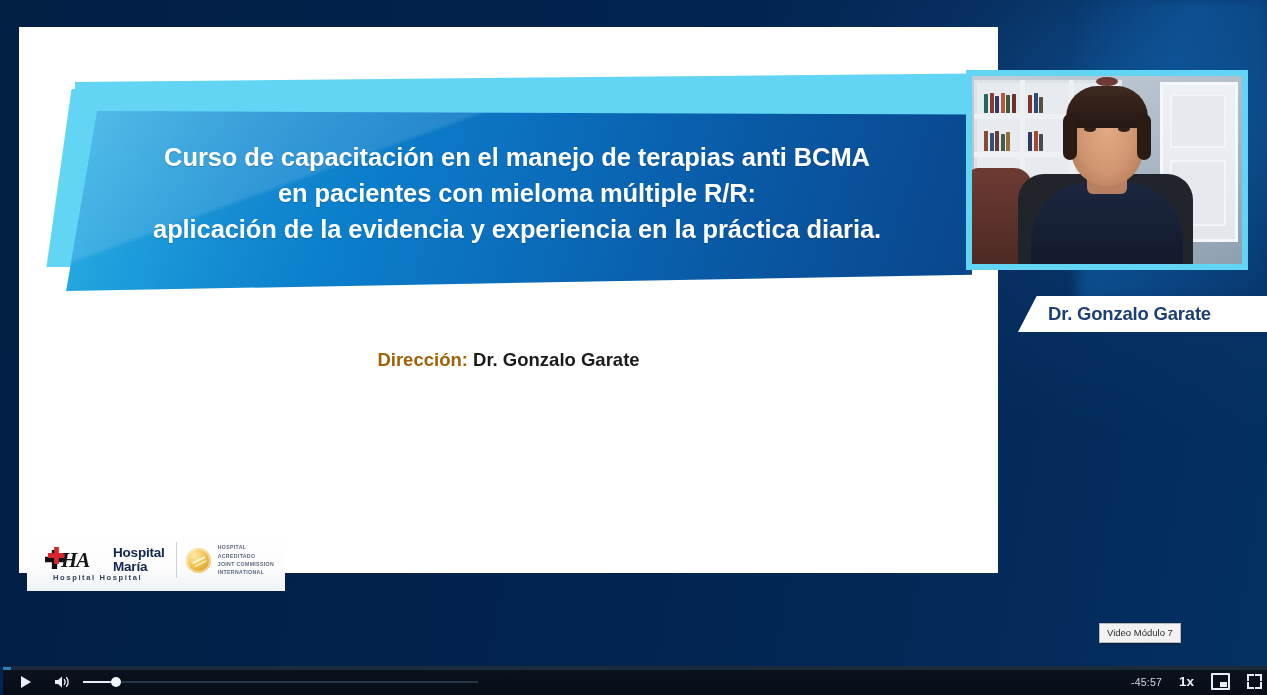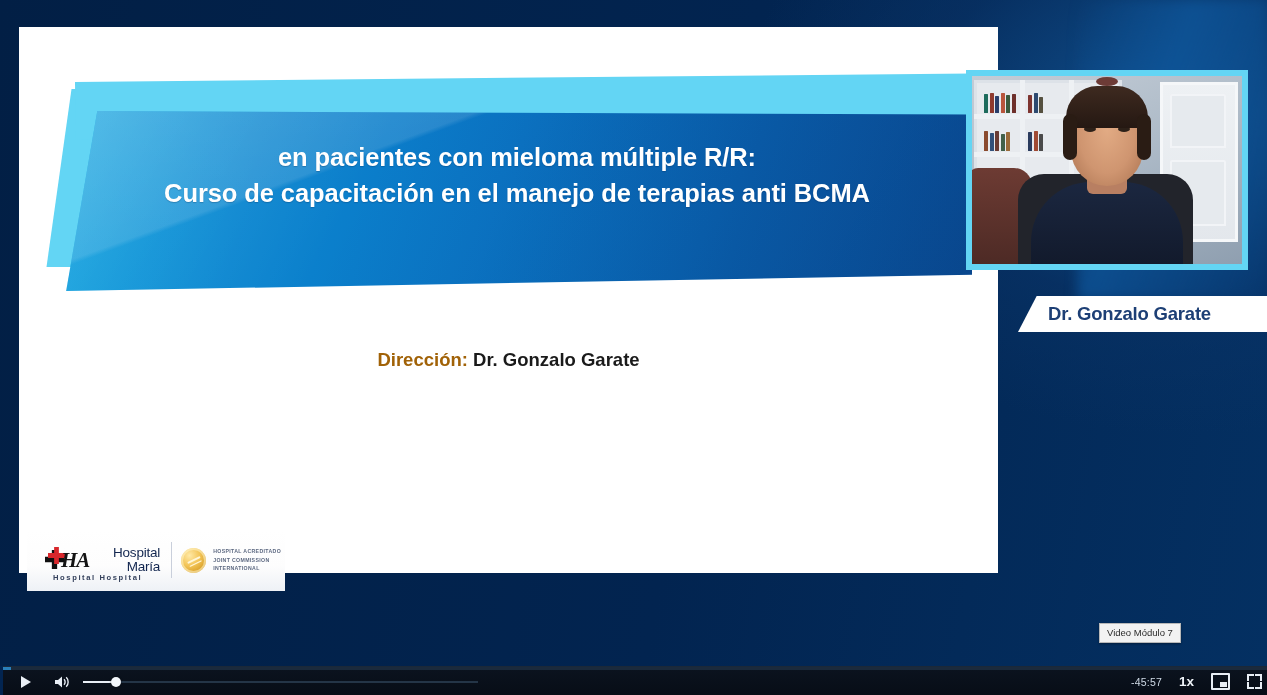--- a/index.html
+++ b/index.html
@@ -94,21 +94,21 @@
     background:#d8272c;
     clip-path:polygon(36% 0,64% 0,64% 36%,100% 36%,100% 64%,64% 64%,64% 100%,36% 100%,36% 64%,0 64%,0 36%,36% 36%);
   }
   .ha-letters{
     position:absolute;left:16px;top:1px;
     font-size:21px;font-weight:bold;font-style:italic;color:#141414;
     letter-spacing:-1.2px;line-height:24px;font-family:Liberation Serif, serif;
   }
   .ha-name{margin-left:6px;line-height:1.05;}
   .ha-name .l1,.ha-name .l2{
-    font-size:13.5px;font-weight:normal;color:#12264f;display:block;letter-spacing:-.2px;text-align:right;
+    font-size:13.5px;font-weight:bold;color:#12264f;display:block;letter-spacing:-.2px;
   }
   .ha-sub{
     position:absolute;left:26px;top:44px;
     font-size:7.6px;letter-spacing:1.6px;color:#35415c;font-weight:bold;
   }
   .logo-div{width:1px;height:36px;background:#c9cfdb;margin:0 9px 0 11px;flex:0 0 auto;}
   .seal{
     position:relative;width:25px;height:25px;border-radius:50%;flex:0 0 auto;
     background:radial-gradient(circle at 34% 30%, #ffe9a6 0%, #f3c558 42%, #d79d26 78%, #a9760f 100%);
     box-shadow:inset 0 0 0 2px rgba(255,245,205,.55);
@@ -253,22 +253,23 @@
 
     <div class="band-light-tail"></div>
     <div class="band-light"></div>
 
     <div class="banner">
       <div class="banner-sheen"></div>
     </div>
     <div class="banner-fold"></div>
 
     <div class="title-text">
+      <span class="tline">Curso de capacitación en el manejo de terapias anti BCMA</span>
       <span class="tline">en pacientes con mieloma múltiple R/R:</span>
-      <span class="tline">Curso de capacitación en el manejo de terapias anti BCMA</span>
+      <span class="tline">aplicación de la evidencia y experiencia en la práctica diaria.</span>
     </div>
 
     <div class="credits">
       <div class="credit-row r2">
         <span class="credit-label">Dirección:</span><span> Dr. Gonzalo Garate</span>
       </div>
     </div>
 
     <div class="logo-strip">
       <div class="ha-mark">

